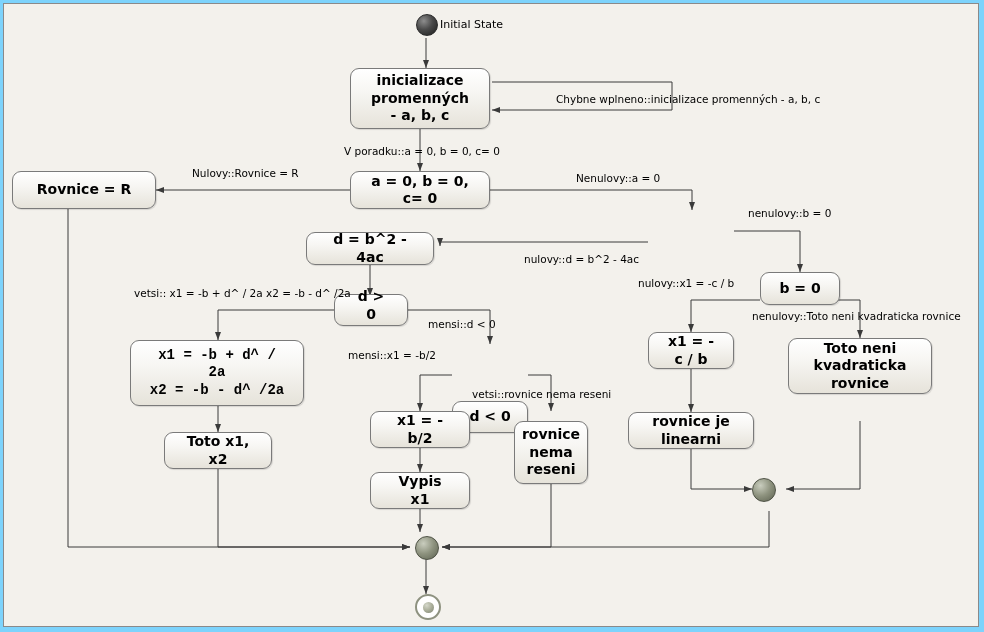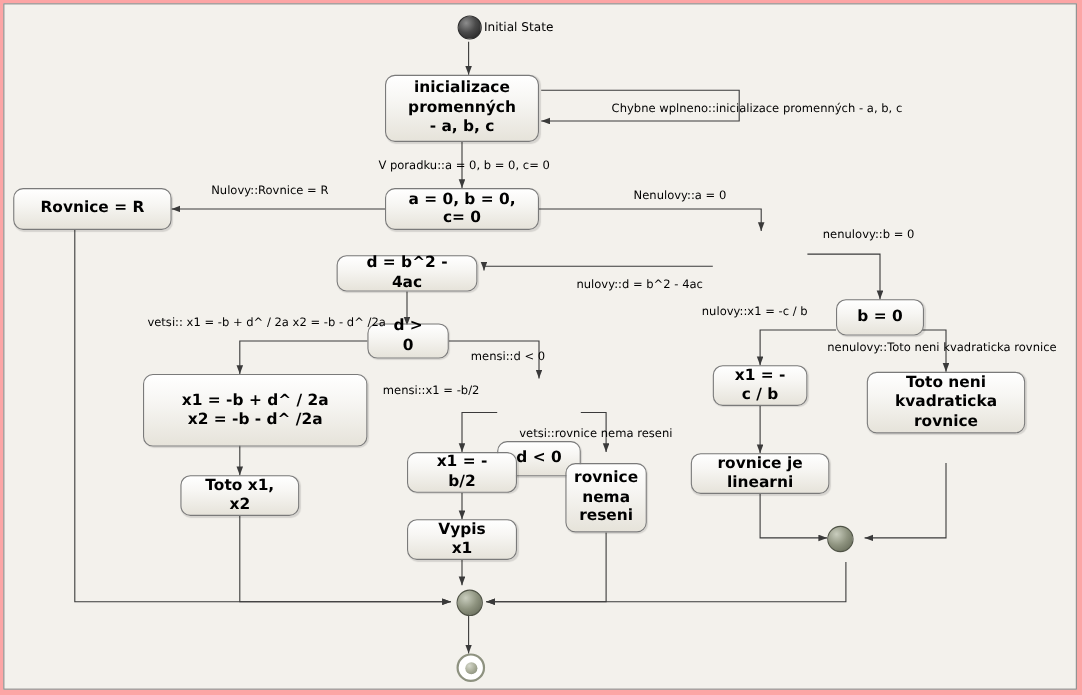--- a/index.html
+++ b/index.html
@@ -4,21 +4,21 @@
 <style>
   html, body {
     margin: 0;
     padding: 0;
     background: #ffffff;
   }
   #canvas {
     position: relative;
     width: 984px;
     height: 632px;
-    background: #fca5a5;
+    background: #7dd3fc;
     font-family: "DejaVu Sans", "Liberation Sans", sans-serif;
     overflow: hidden;
   }
   .frame {
     position: absolute;
     left: 3px;
     top: 3px;
     width: 976px;
     height: 624px;
     border: 1px solid #8a8a8a;
@@ -191,21 +191,21 @@
   </div>
 
   <div class="node" style="left:334px; top:294px; width:74px; height:32px;align-items:flex-end;">
     <span class="lines">d &gt; 0</span>
   </div>
 
   <div class="node" style="left:452px; top:356px; width:76px; height:32px;margin-top:45px;">
     <span class="lines">d &lt; 0</span>
   </div>
 
-  <div class="node" style="left:130px; top:340px; width:204px; height:66px;">
+  <div class="node" style="left:130px; top:340px; width:174px; height:66px;font-family:Liberation Mono, monospace;">
     <span class="lines">x1 = -b + d^ / 2a
 x2 = -b - d^ /2a</span>
   </div>
 
   <div class="node" style="left:164px; top:432px; width:108px; height:37px;">
     <span class="lines">Toto x1, x2</span>
   </div>
 
   <div class="node" style="left:370px; top:411px; width:100px; height:37px;">
     <span class="lines">x1 = -b/2</span>

